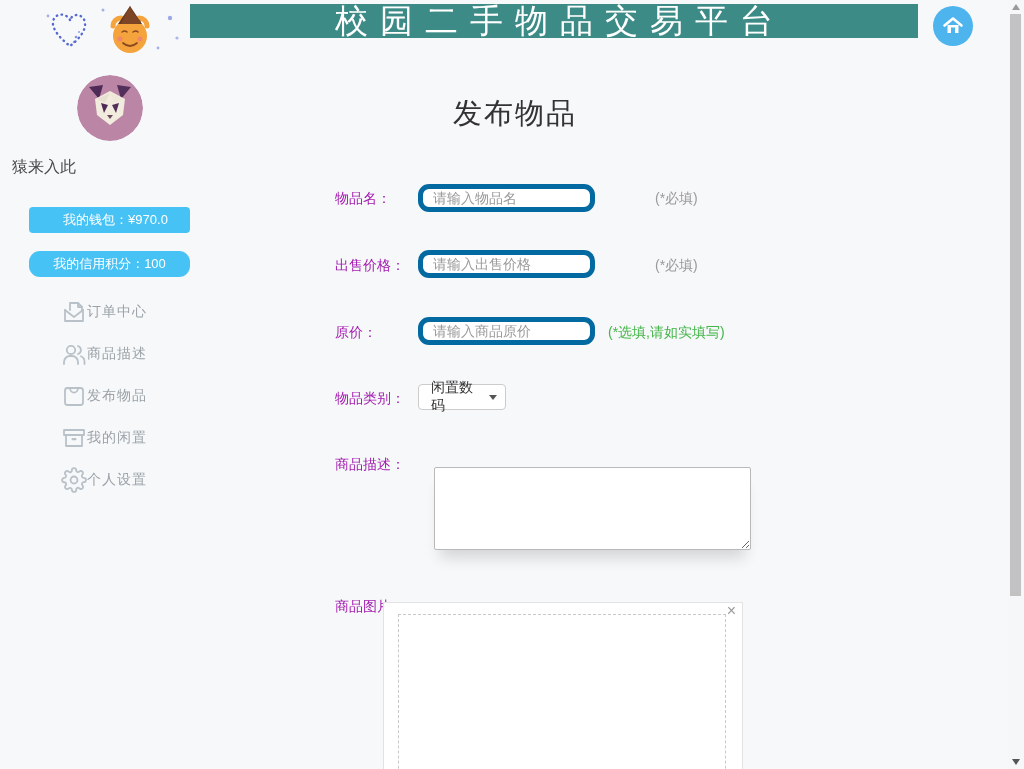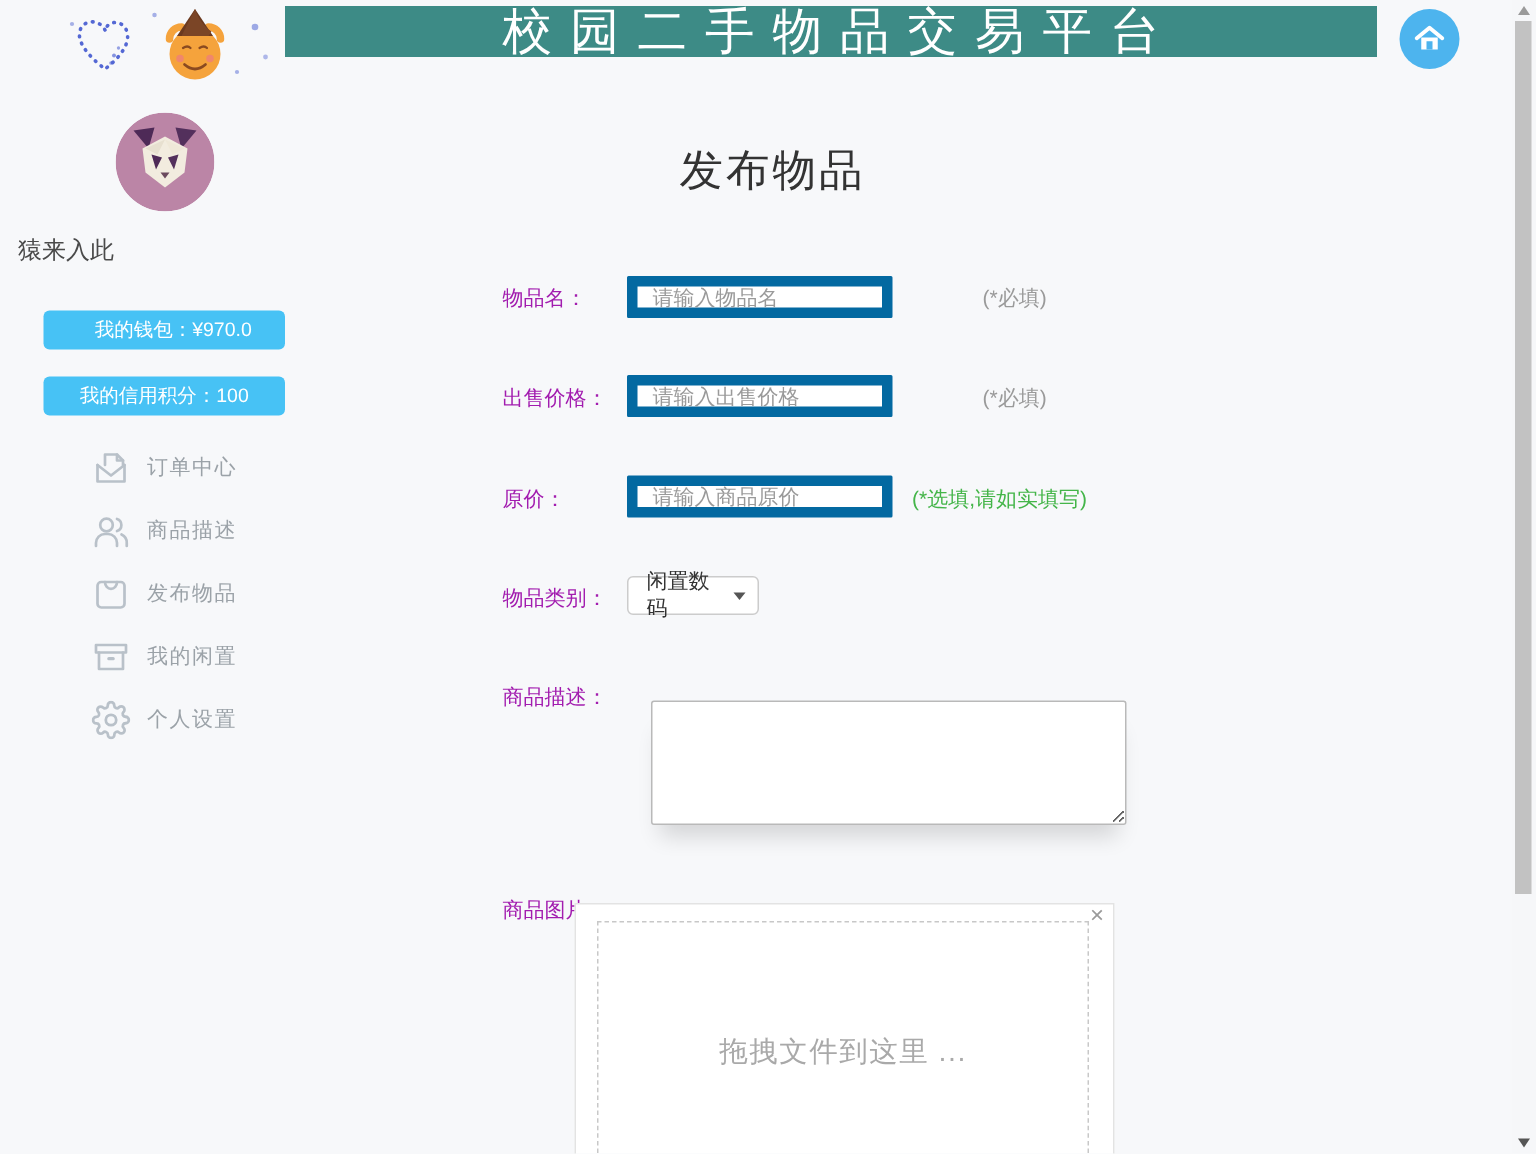--- a/index.html
+++ b/index.html
@@ -31,35 +31,35 @@
   .sb-thumb { position:absolute; top:14px; left:2px; width:11px; height:582px; background:#c2c2c2; }
   
   .avatar { position:absolute; left:77px; top:75px; width:66px; height:66px; border-radius:50%; overflow:hidden; cursor:pointer; }
   .username { position:absolute; left:0; top:157px; width:220px; text-align:left; font-size:16px; color:#4a4a4a;margin-left:12px; }
   .side-btn {
     position:absolute; left:29px; width:161px; height:26px; border:none; border-radius:4px;
     background:#47c2f5; color:#fff; font-size:13px; cursor:pointer;
     font-family:inherit; display:flex; align-items:center; justify-content:center;
   }
   .side-btn.wallet { top:207px;padding-left:12px; }
-  .side-btn.credit { top:251px; }
+  .side-btn.credit { top:251px;border-radius:11px; }
   .menu-item {
     position:absolute; left:61px; width:150px; height:42px;
-    display:flex; align-items:center; gap:11px; cursor:pointer;
+    display:flex; align-items:center; cursor:pointer;
   }
   .menu-item .micon { width:26px; height:26px; flex:0 0 26px; display:block; }
   .menu-item .mlabel { font-size:14px; color:#9ba2a8; letter-spacing:1px; white-space:nowrap; }
   
   .form-title { position:absolute; left:320px; top:94px; width:390px; text-align:center;
     font-size:29px; color:#333; letter-spacing:2px; }
   .f-label { position:absolute; left:335px; font-size:14px; color:#a21caf; white-space:nowrap; }
   .f-note  { position:absolute; font-size:14px; color:#9a9a9a; white-space:nowrap; }
   .f-note.green { color:#44b549; }
   .txt {
-    position:absolute; left:418px; width:177px; height:28px; border:7px solid #0369a1; border-radius:1px;
+    position:absolute; left:418px; width:177px; height:28px; border:5px solid #0369a1; border-radius:11px;
     background:#fff; padding:0 10px; font-size:14px; color:#4d7c0f; font-family:inherit; outline:none;
   }
   .txt::placeholder { color:#9a9a9a; opacity:1; }
   .select {
     position:absolute; left:418px; top:384px; width:88px; height:26px; border:1px solid #ccc; border-radius:4px;
     background:#fff; display:flex; align-items:center; padding:0 8px 0 12px; cursor:pointer;
     font-size:14px; color:#333; justify-content:space-between;
   }
   .sel-arrow { width:0; height:0; border-left:4px solid transparent; border-right:4px solid transparent;
     border-top:5px solid #555; margin-left:6px; }
@@ -207,21 +207,20 @@
 </div>
 
 <span class="f-label" style="top:456px">商品描述：</span>
 <textarea class="desc" style=""></textarea>
 
 <span class="f-label" style="top:598px">商品图片：</span>
 <div class="upload-panel">
   <span class="upload-close">×</span>
   <div class="dropzone">
     <div class="drop-text">
-      <div>拖拽文件到这里 ...</div>
     </div>
   </div>
 </div>
 
 <div class="scrollbar">
   <span class="sb-up"></span>
   <div class="sb-thumb"></div>
   <span class="sb-down"></span>
 </div>
 

